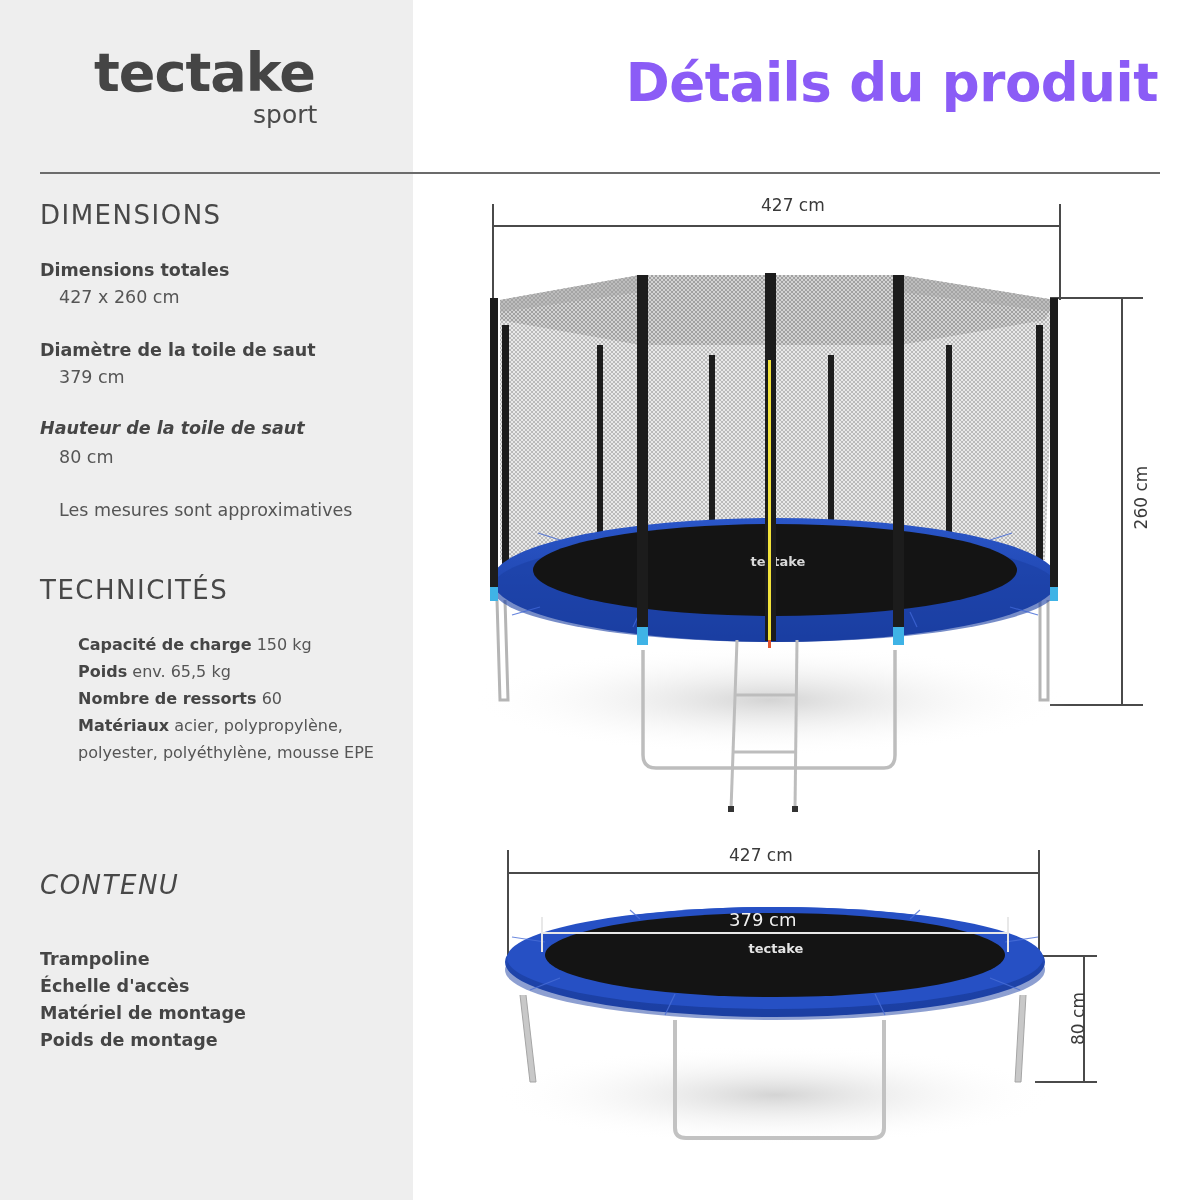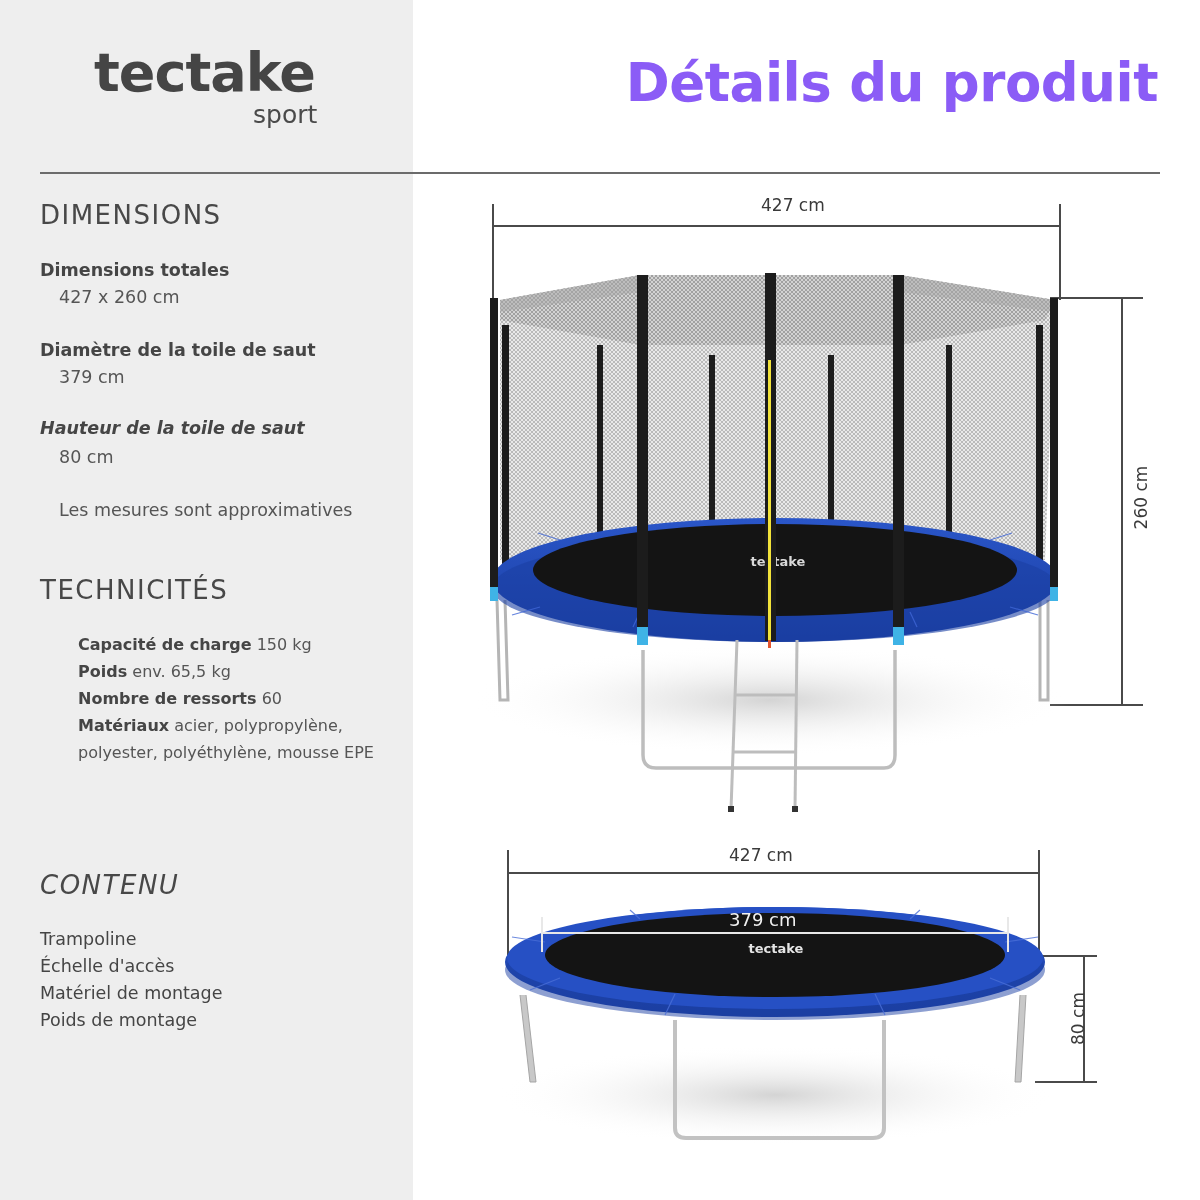--- a/index.html
+++ b/index.html
@@ -15,21 +15,21 @@
 
     .page-title { position: absolute; right: 42px; top: 56px; font-family: "DejaVu Sans", sans-serif; font-weight: bold; font-size: 53px; color: #8b5cf6; line-height: 1; letter-spacing: -0.5px; }
 
     .divider { position: absolute; left: 40px; top: 172px; width: 1120px; height: 2px; background: #6b6b6b; }
 
     .section-heading { position: absolute; left: 40px; font-family: "DejaVu Sans", sans-serif; font-size: 26px; letter-spacing: 1.5px; color: #484848; font-weight: normal; line-height: 1; }
     .spec-label { position: absolute; left: 40px; font-family: "DejaVu Sans", sans-serif; font-weight: bold; font-size: 17.5px; color: #454545; line-height: 1; }
     .spec-value { position: absolute; left: 40px; font-family: "DejaVu Sans", sans-serif; font-size: 17.5px; color: #555555; line-height: 1; margin-left: 19px; }
     .spec-line { position: absolute; left: 40px; width: 340px; font-family: "DejaVu Sans", sans-serif; font-size: 16px; color: #555555; line-height: 27px; margin-left: 38px; }
     .spec-line b { font-weight: bold; color: #454545; }
-    .content-item { position: absolute; left: 40px; font-family: "DejaVu Sans", sans-serif; font-weight: normal; font-size: 17.5px; color: #454545; line-height: 1; }
+    .content-item { position: absolute; left: 40px; font-family: "DejaVu Sans", sans-serif; font-weight: bold; font-size: 17.5px; color: #454545; line-height: 1; margin-top: 20px; }
 
     .dim-label { position: absolute; font-family: "DejaVu Sans", sans-serif; font-size: 17px; color: #3a3a3a; line-height: 1; white-space: nowrap; }
     .dim-label.vert { transform: rotate(-90deg); transform-origin: center center; }
 
     svg.illus { position: absolute; left: 0; top: 0; }
   </style>
 </head>
 <body>
 
 <div class="left-panel"></div>

